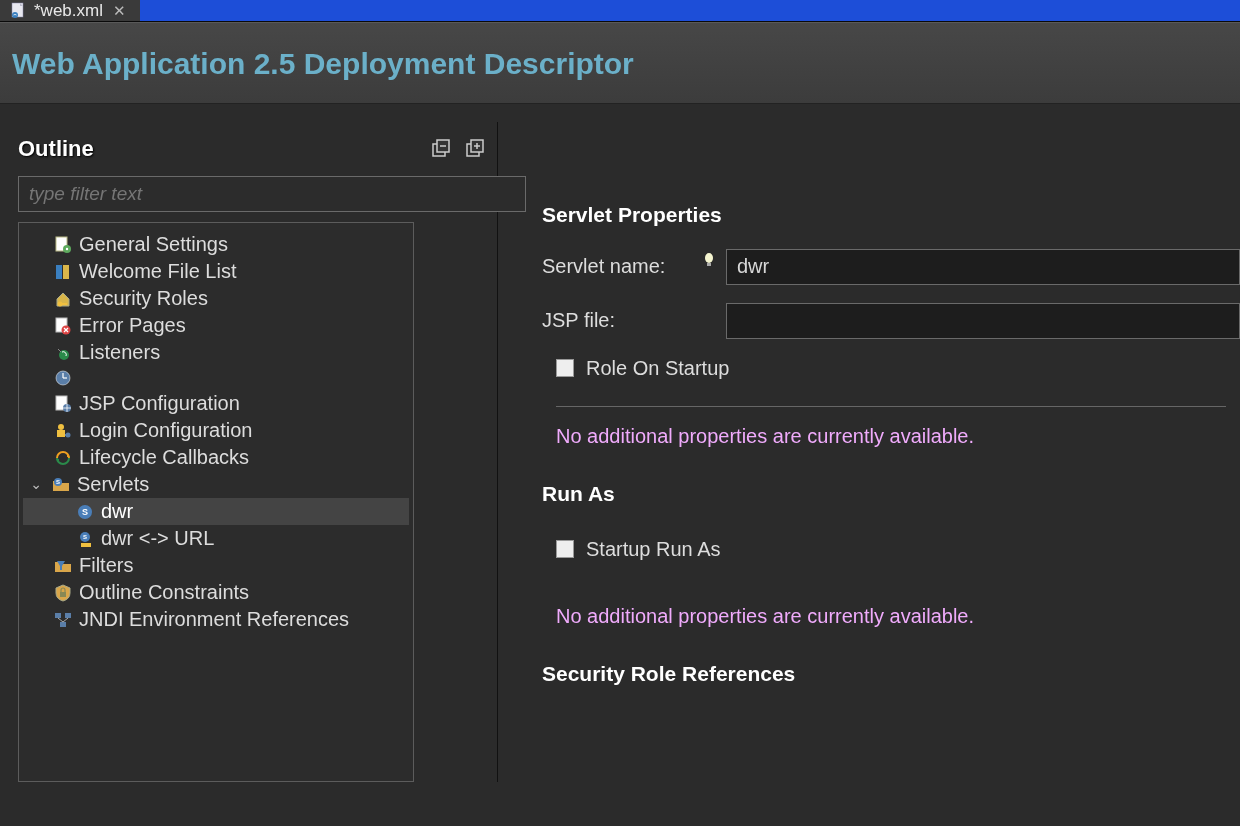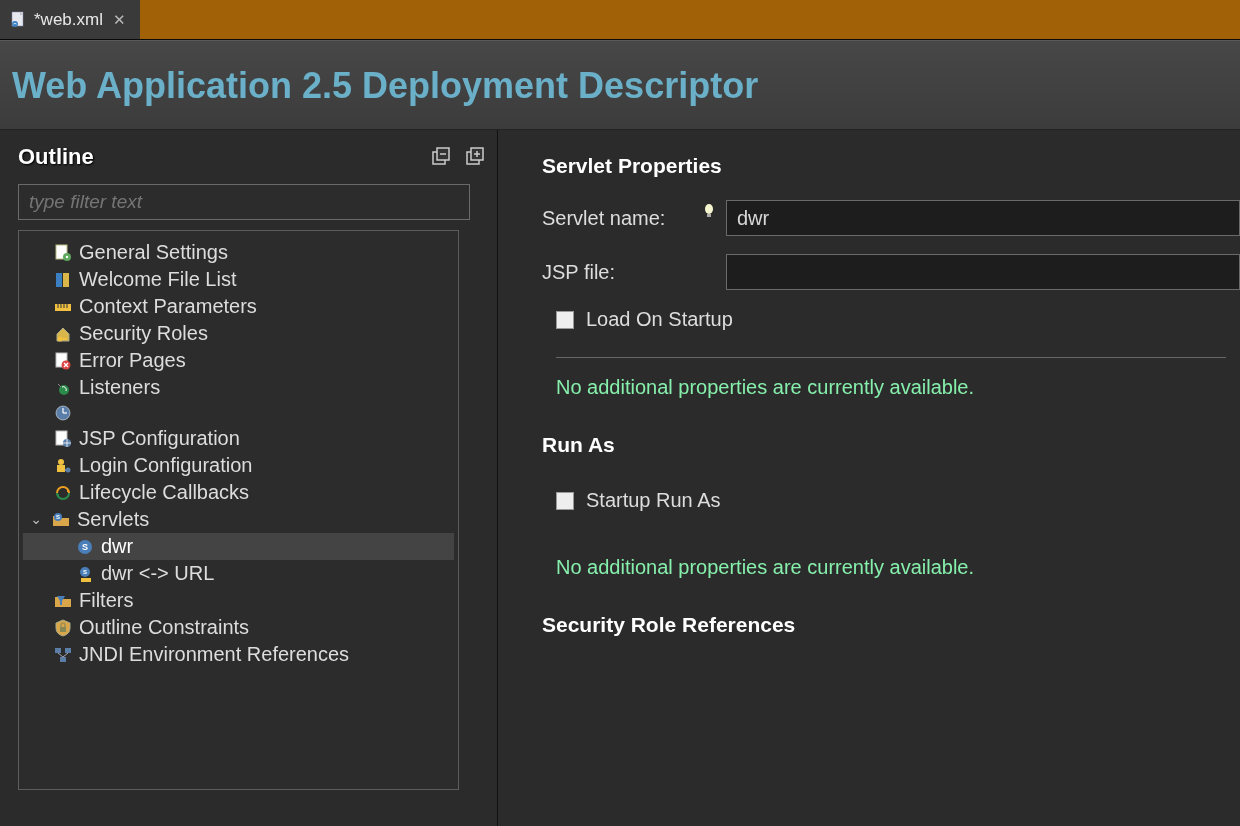--- a/index.html
+++ b/index.html
@@ -5,22 +5,22 @@
 * { box-sizing: border-box; margin: 0; padding: 0; }
 body {
   font-family: "Segoe UI", Tahoma, sans-serif;
   background: #2b2b2b;
   color: #d8d8d8;
   width: 1240px;
   height: 826px;
   overflow: hidden;
 }
 .tab-bar {
-  background: #a16207;
-  height: 40px;
+  background: #1d4ed8;
+  height: 22px;
   display: flex;
   align-items: stretch;
   border-bottom: 1px solid #0a0a0a;
 }
 .tab {
   display: flex;
   align-items: center;
   padding: 0 10px;
   background: #3a3a3a;
   color: #e8e8e8;
@@ -34,26 +34,27 @@
 }
 .tab .close { font-size: 15px; color: #bbb; padding: 0 4px; cursor: pointer;}
 .editor-header {
   background: linear-gradient(#474747,#3c3c3c);
   border-top: 1px solid #595959;
   border-bottom: 1px solid #222;
   padding: 24px 12px 22px 12px;
 }
 .editor-header h1 {
   color: #6bb0c9;
-  font-size: 36px;
+  font-size: 30px;
   font-weight: 700;
 }
 .editor-body {
   display: flex;
   height: calc(826px - 34px - 96px);
+  align-items: center;
 }
 .outline-panel {
   width: 498px;
   padding: 14px 10px 0 18px;
   border-right: 1px solid #111;
   background: #2b2b2b;
   flex-shrink: 0;
 }
 .outline-title-row {
   display: flex;
@@ -67,32 +68,32 @@
   font-weight: 700;
   text-shadow: 1px 1px 2px #000;
 }
 .outline-tools { display: flex; gap: 12px; }
 .tool-btn {
   width: 22px; height: 22px;
   display: inline-flex;
   cursor: pointer;
 }
 .filter-input {
-  width: 452px;
+  width: 508px;
   height: 36px;
   background: #2c2c2c;
   border: 1px solid #6a6a6a;
   color: #888;
   font-size: 19px;
   padding: 4px 10px;
   font-style: italic;
   outline: none;
 }
 .outline-tree-wrap {
-  width: 441px;
+  width: 396px;
   margin-top: 10px;
   border: 1px solid #5c5c5c;
   background: #2c2c2c;
   padding: 8px 4px 4px 4px;
   height: 560px;
   overflow: hidden;
 }
 .tree { list-style: none; font-size: 20px; color: #ddd; }
 .tree li {
   display: flex;
@@ -167,21 +168,21 @@
 }
 .cbox {
   width: 18px; height: 18px;
   border: 1px solid #999;
   background: #eee;
 }
 .check-label { font-size: 20px; color: #ddd; }
 .divider { height: 1px; background: #666; margin: 0 14px 18px 14px; }
 .info-text {
   font-size: 20px;
-  color: #86efac;
+  color: #f0abfc;
   margin: 0 0 26px 14px;
 }
 .section.inner { border: none; background: transparent; padding-left: 14px; }
 </style>
 </head>
 <body>
 
 <div class="tab-bar">
   <div class="tab">
     <span class="file-icon">
@@ -242,32 +243,20 @@
               <svg viewBox="0 0 20 20">
                 <rect x="3" y="3" width="6" height="14" fill="#3a7fbf"></rect>
                 <rect x="10" y="3" width="6" height="14" fill="#d9b64a"></rect>
               </svg>
             </span>
             <span>Welcome File List</span>
           </li>
         <li class="lvl0">
             <span class="node-icon">
               <svg viewBox="0 0 20 20">
-                <rect x="2" y="7" width="16" height="7" fill="#f0c040"></rect>
-                <line x1="5" y1="7" x2="5" y2="11" stroke="#333"></line>
-                <line x1="8" y1="7" x2="8" y2="11" stroke="#333"></line>
-                <line x1="11" y1="7" x2="11" y2="11" stroke="#333"></line>
-                <line x1="14" y1="7" x2="14" y2="11" stroke="#333"></line>
-              </svg>
-            </span>
-            <span>Context Parameters</span>
-          </li>
-        <li class="lvl0">
-            <span class="node-icon">
-              <svg viewBox="0 0 20 20">
                 <path d="M4 10 L10 4 L16 10 L16 17 L4 17 Z" fill="#d9b64a" stroke="#aa8"></path>
                 <circle cx="7" cy="15" r="2.5" fill="#f0c040"></circle>
                 <rect x="9" y="14" width="5" height="2" fill="#f0c040"></rect>
               </svg>
             </span>
             <span>Security Roles</span>
           </li>
         <li class="lvl0">
             <span class="node-icon">
               <svg viewBox="0 0 20 20">
@@ -411,21 +400,21 @@
 
 
       <div class="form-row">
         <span class="form-label">JSP file:</span>
         <span style="width:10px"></span>
         <input class="form-input" value="" style="">
       </div>
 
       <div class="checkbox-row">
         <span class="cbox"></span>
-        <span class="check-label">Load On Startup</span>
+        <span class="check-label">Role On Startup</span>
       </div>
 
       <div class="divider"></div>
       <div class="info-text">No additional properties are currently available.</div>
     </div>
 
     <div class="section inner">
       <div class="section-title">Run As</div>
       <div class="checkbox-row" style="margin-top:18px;">
         <span class="cbox"></span>

